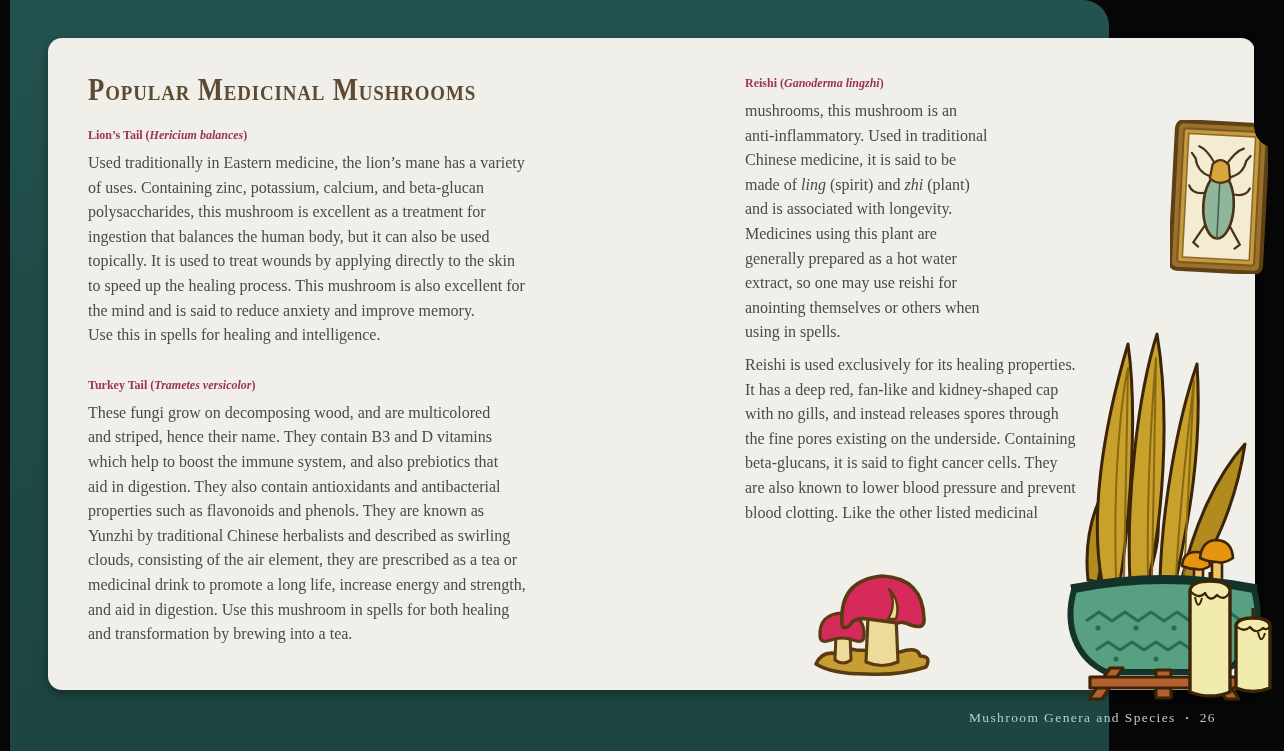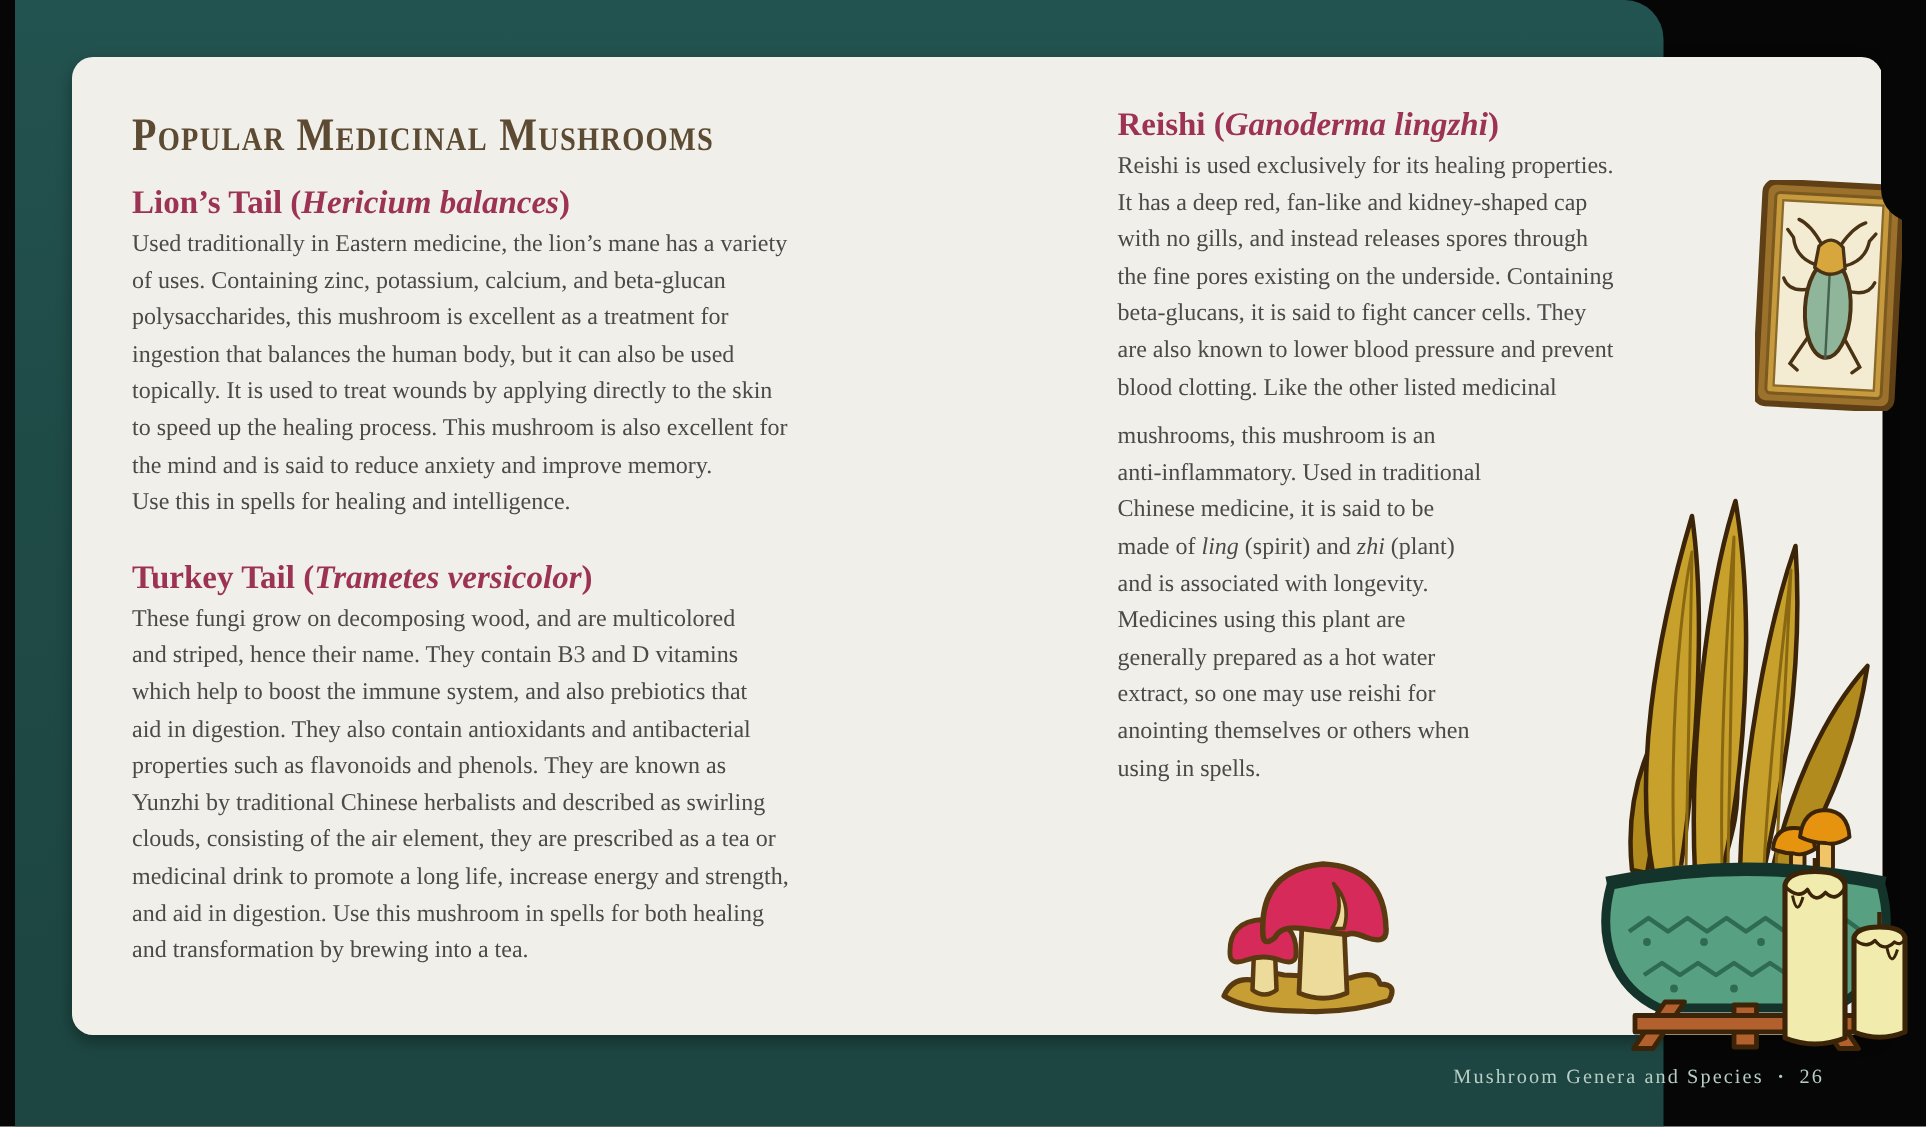--- a/index.html
+++ b/index.html
@@ -38,21 +38,21 @@
     margin:0 0 10px 0;
     font-size:31px;font-weight:600;line-height:44px;
     font-variant:small-caps;letter-spacing:1px;
     color:var(--title-brown);
     transform:scaleX(0.86);transform-origin:left center;
     white-space:nowrap;
   }
   .section{margin:0;}
   .section h2{
     margin:12px 0 5px 0;
-    font-size:22px;line-height:22px;font-weight:700;
+    font-size:12px;line-height:22px;font-weight:700;
     color:var(--heading-red);
   }
   .col-right .section h2{margin-top:0;}
   .section h2 .latin{font-style:italic;}
   .section p{
     margin:0 0 8px 0;
     font-size:16px;line-height:24.6px;
     color:var(--body-text);
     white-space:pre-line;
   }
@@ -103,37 +103,37 @@
 clouds, consisting of the air element, they are prescribed as a tea or
 medicinal drink to promote a long life, increase energy and strength,
 and aid in digestion. Use this mushroom in spells for both healing
 and transformation by brewing into a tea.</p>
       </div>
     </div>
 
     <div class="col-right">
       <div class="section">
         <h2><span>Reishi (</span><span class="latin">Ganoderma lingzhi</span><span>)</span></h2>
-        <p>Reishi is used exclusively for its healing properties.
-It has a deep red, fan-like and kidney-shaped cap
-with no gills, and instead releases spores through
-the fine pores existing on the underside. Containing
-beta-glucans, it is said to fight cancer cells. They
-are also known to lower blood pressure and prevent
-blood clotting. Like the other listed medicinal</p>
         <p><span>mushrooms, this mushroom is an
 anti-inflammatory. Used in traditional
 Chinese medicine, it is said to be
 made of </span><i>ling</i><span> (spirit) and </span><i>zhi</i><span> (plant)
 and is associated with longevity.
 Medicines using this plant are
 generally prepared as a hot water
 extract, so one may use reishi for
 anointing themselves or others when
 using in spells.</span></p>
+        <p>Reishi is used exclusively for its healing properties.
+It has a deep red, fan-like and kidney-shaped cap
+with no gills, and instead releases spores through
+the fine pores existing on the underside. Containing
+beta-glucans, it is said to fight cancer cells. They
+are also known to lower blood pressure and prevent
+blood clotting. Like the other listed medicinal</p>
       </div>
     </div>
 
     <svg id="framed-insect" class="illust" viewBox="0 0 96 152">
       <g transform="rotate(3 48 76)">
         <rect x="3" y="3" width="90" height="146" rx="7" fill="#9c712c" stroke="#5f4016" stroke-width="4"></rect>
         <rect x="10" y="10" width="76" height="132" rx="3" fill="#c89a3e" stroke="#7a5a20" stroke-width="2"></rect>
         <rect x="15" y="15" width="66" height="122" fill="#f3ecd2" stroke="#8a6a2a" stroke-width="1.5"></rect>
         <g stroke="#4a3314" fill="none" stroke-width="2.2" stroke-linecap="round">
           <path d="M42 43 Q34 30 26 27"></path>

